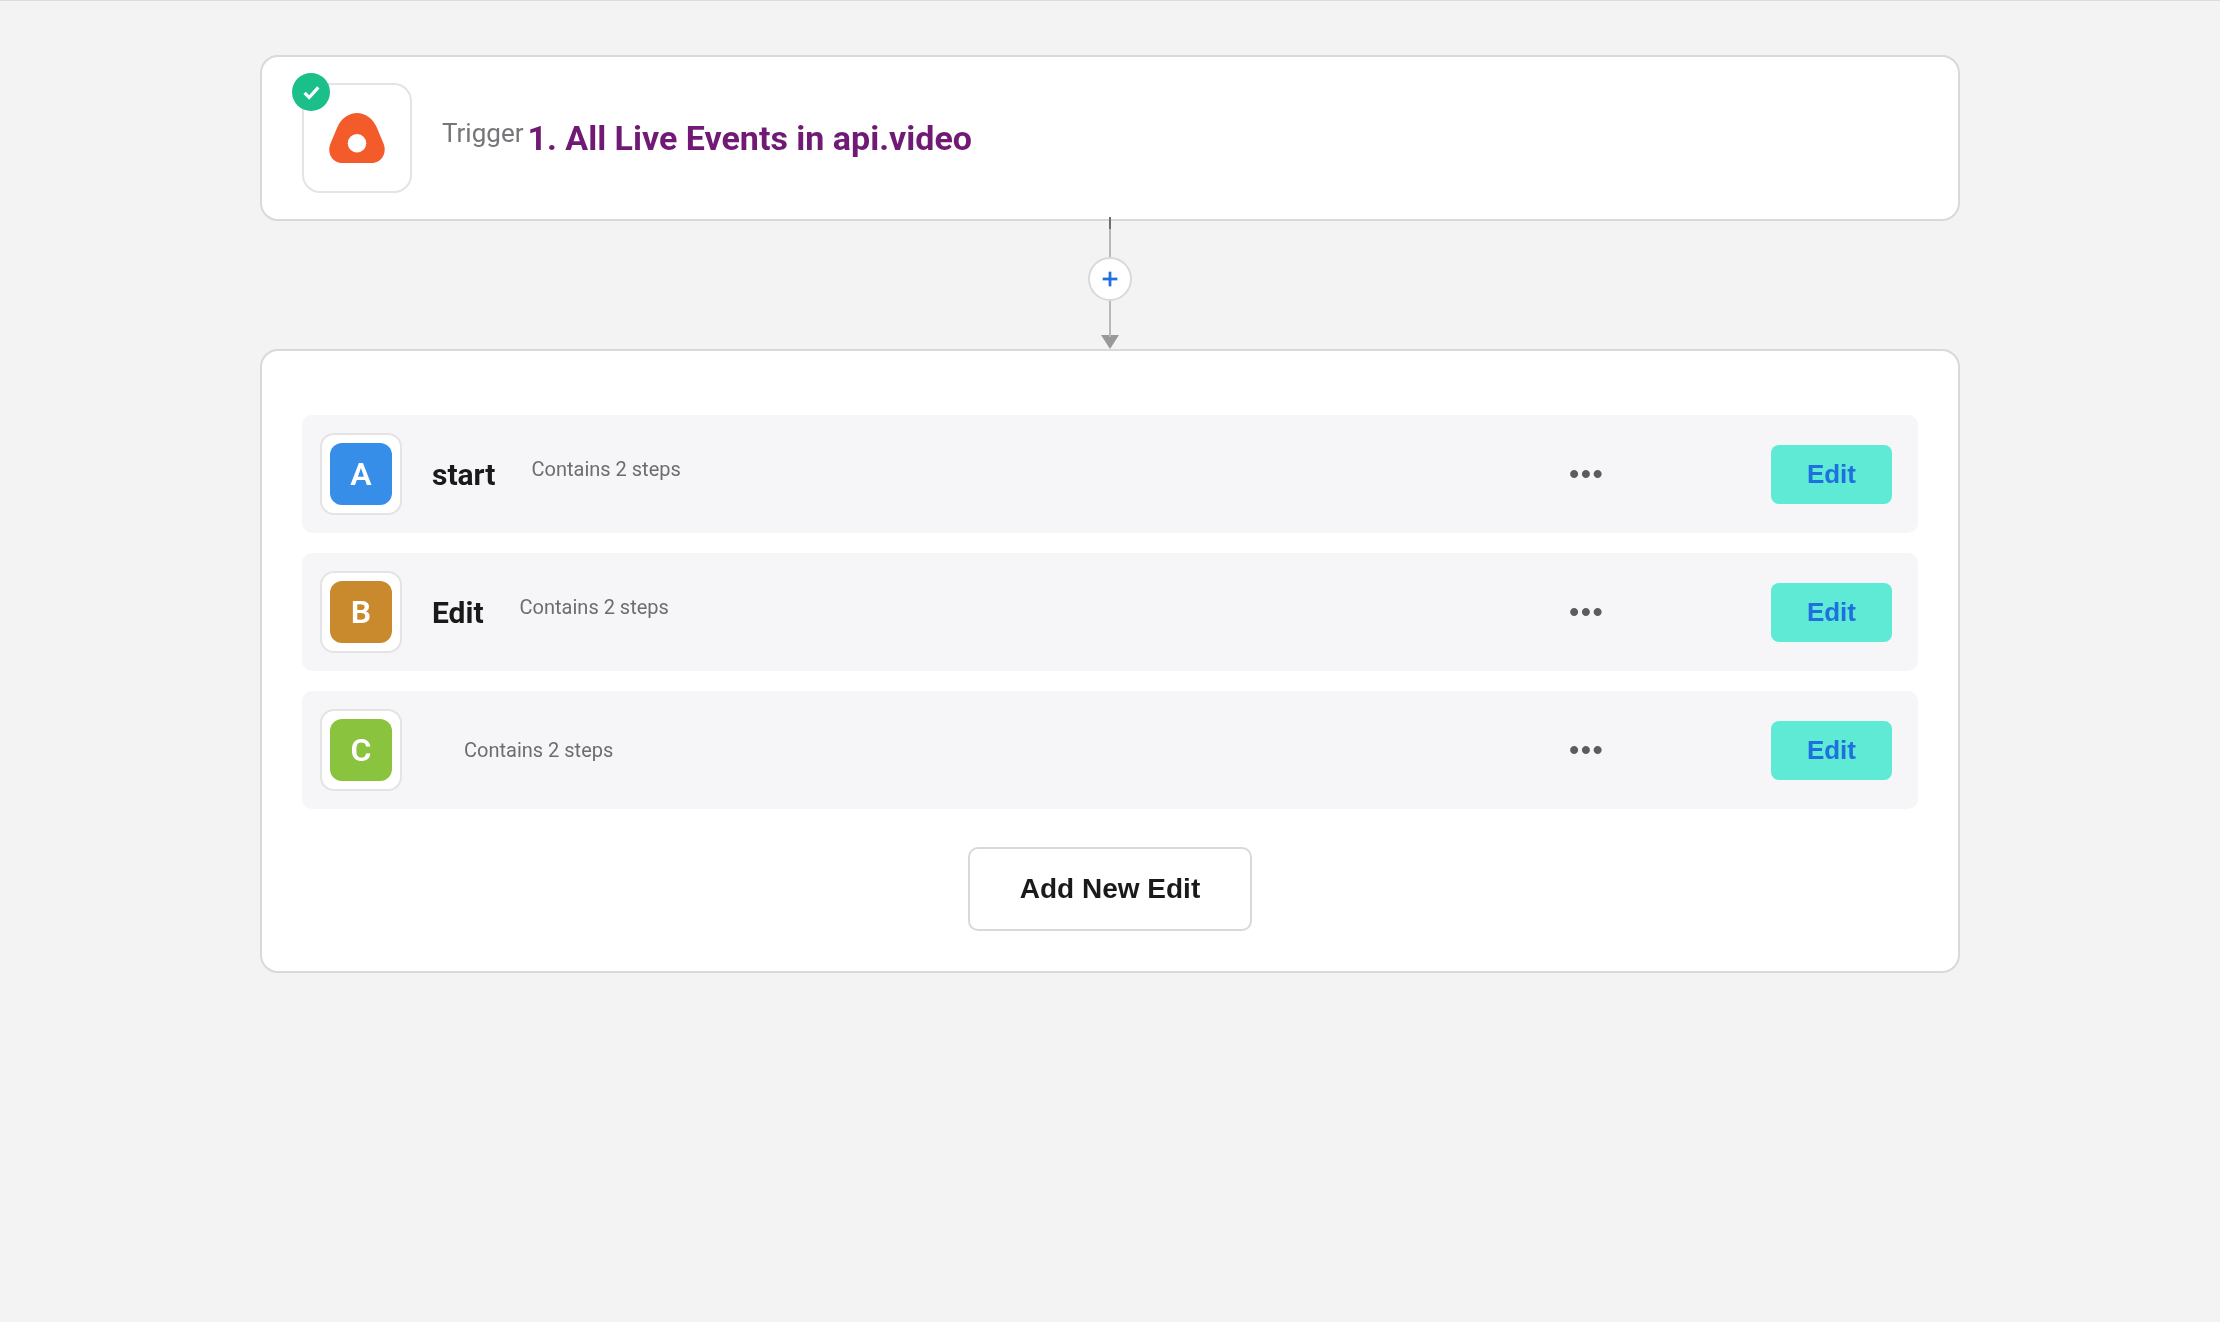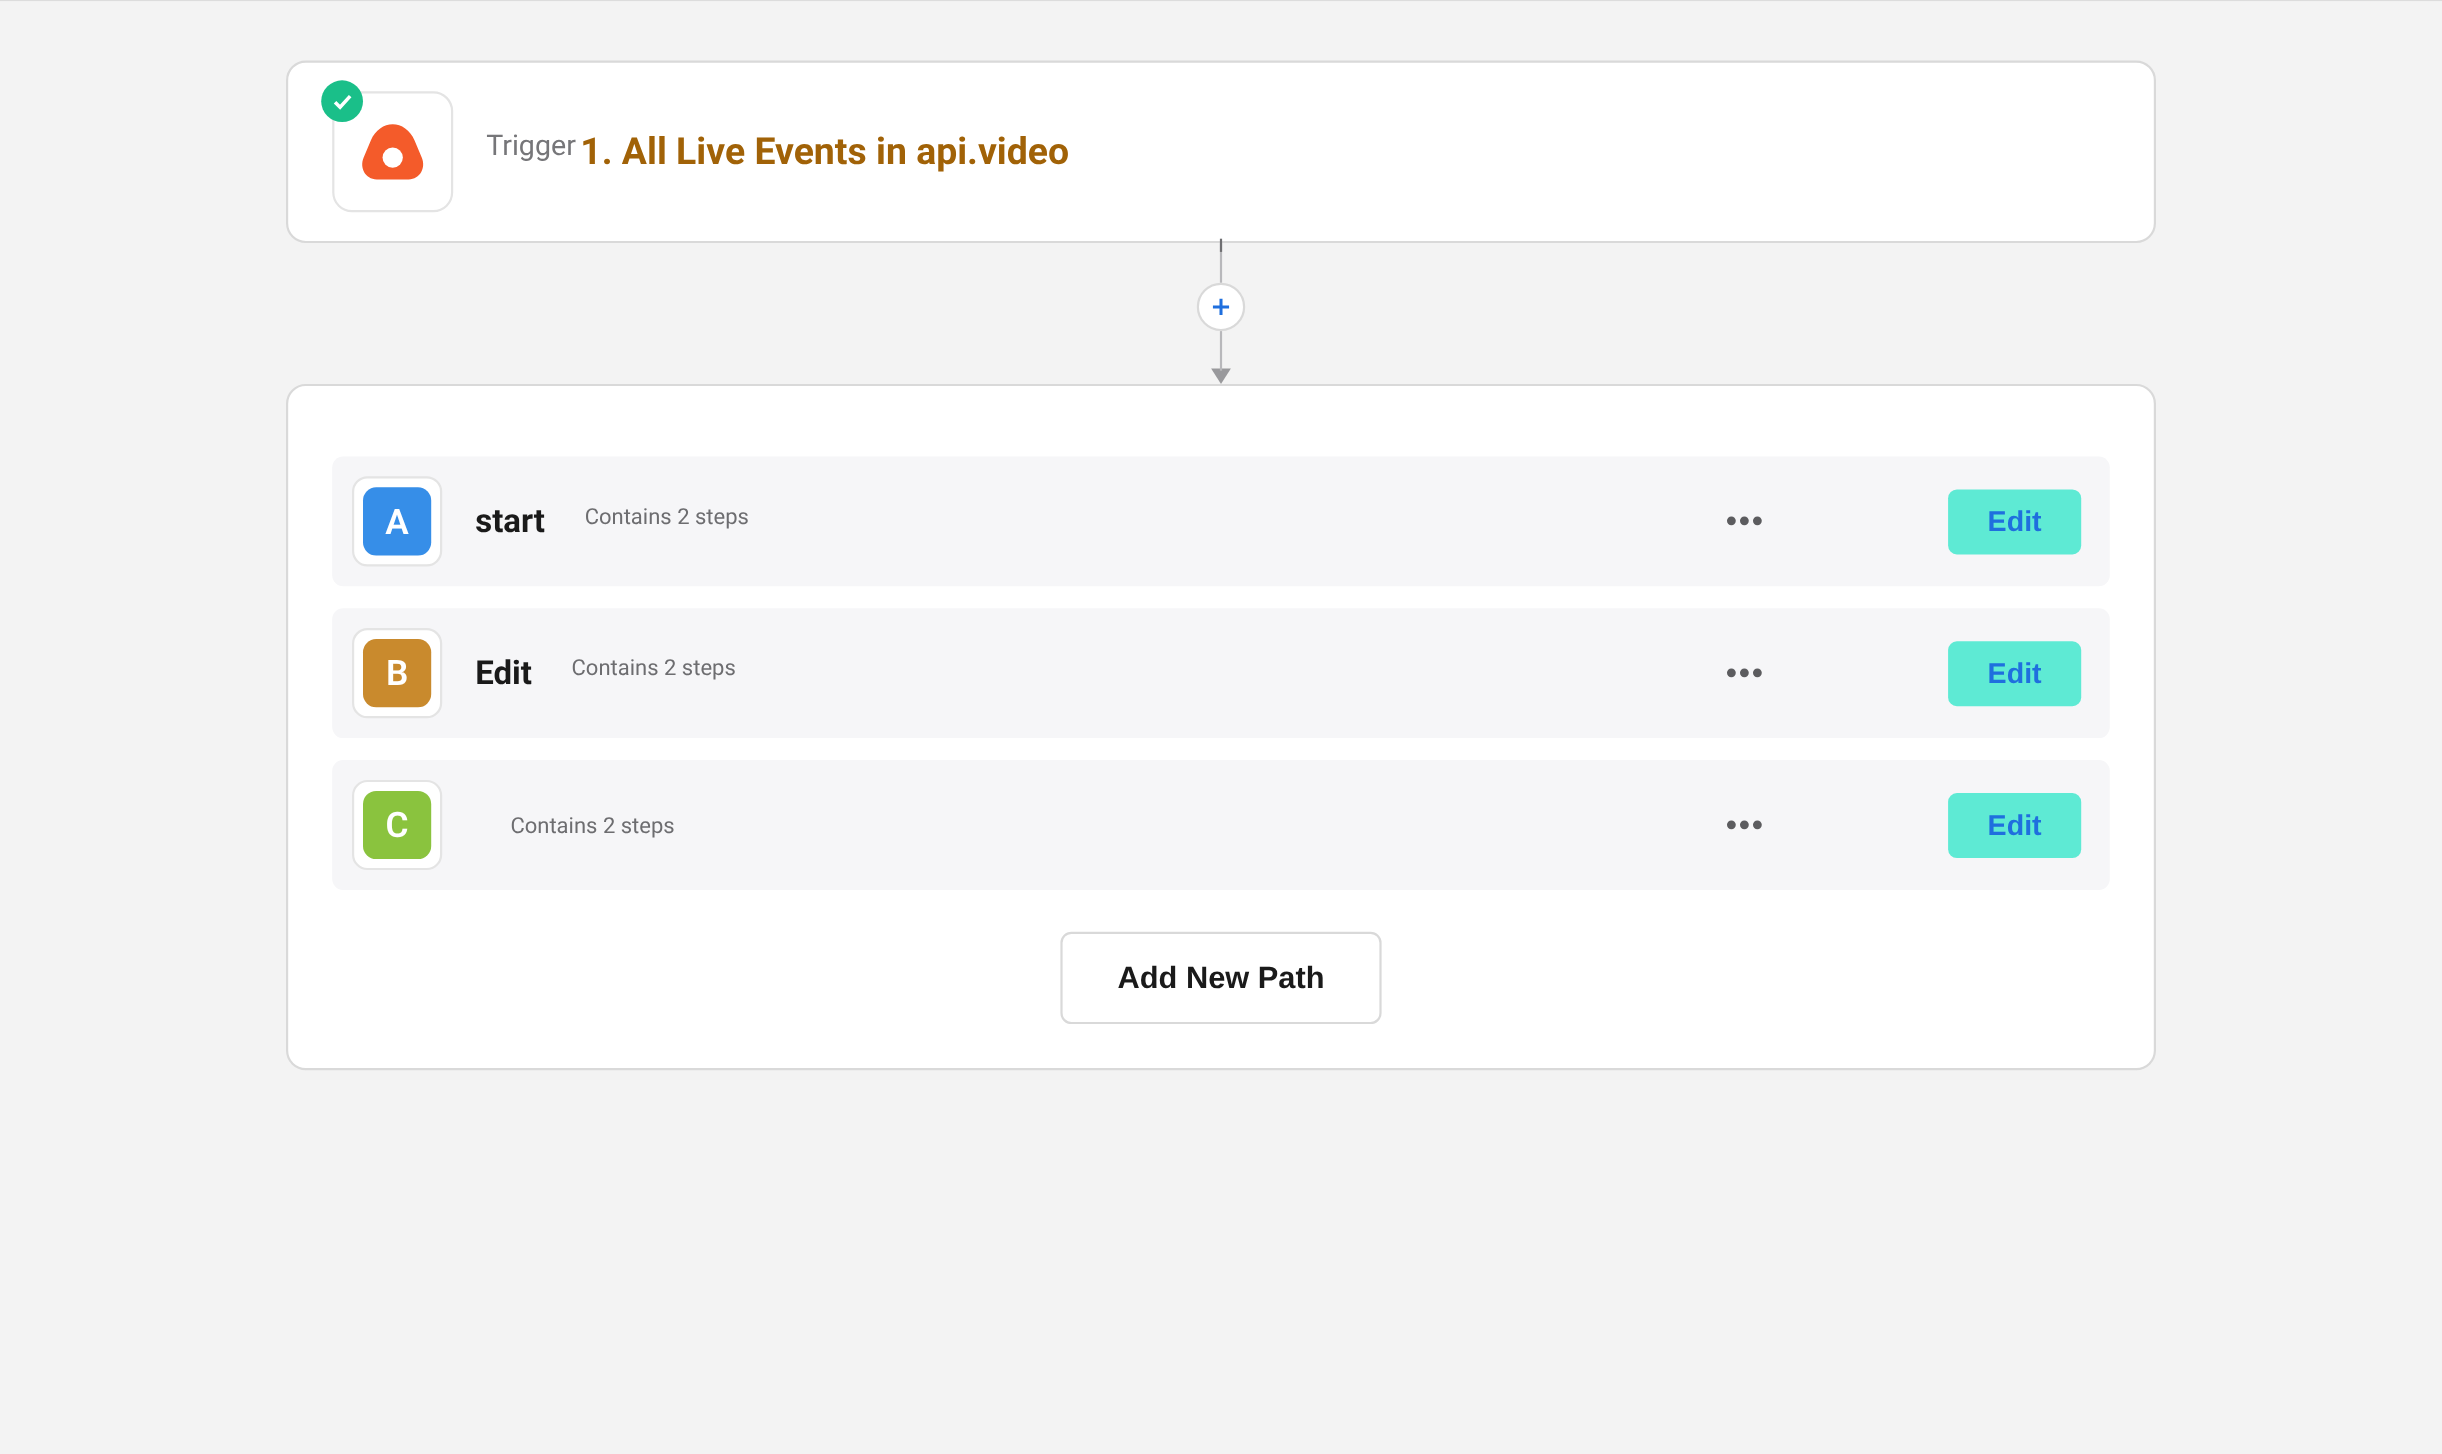--- a/index.html
+++ b/index.html
@@ -63,21 +63,21 @@
     justify-content: center;
   }
   .status-check svg { width: 22px; height: 22px; stroke: #fff; stroke-width: 3.5; fill: none; }
   .labels { display: flex; flex-direction: row; gap: 4px; }
   .kicker {
     color: #767679;
     font-size: 26px;
     font-weight: 400;
   }
   .step-title {
-    color: #a16207;
+    color: #701a75;
     font-size: 34px;
     font-weight: 700;
   }
   
   .api-video-logo { width: 66px; height: 66px; }
   
   .paths-icon { width: 84px; height: 84px; }
   
   .connector {
     display: flex;
@@ -284,17 +284,17 @@
         </div>
         <button class="more-btn">
           <span>•••</span>
         </button>
         <button class="edit-btn">Edit</button>
       </div>
 
     </div>
 
     <div class="add-path-wrap">
-      <button class="add-path-btn">Add New Path</button>
+      <button class="add-path-btn">Add New Edit</button>
     </div>
   </div>
 
 </div>
 
 </body></html>

